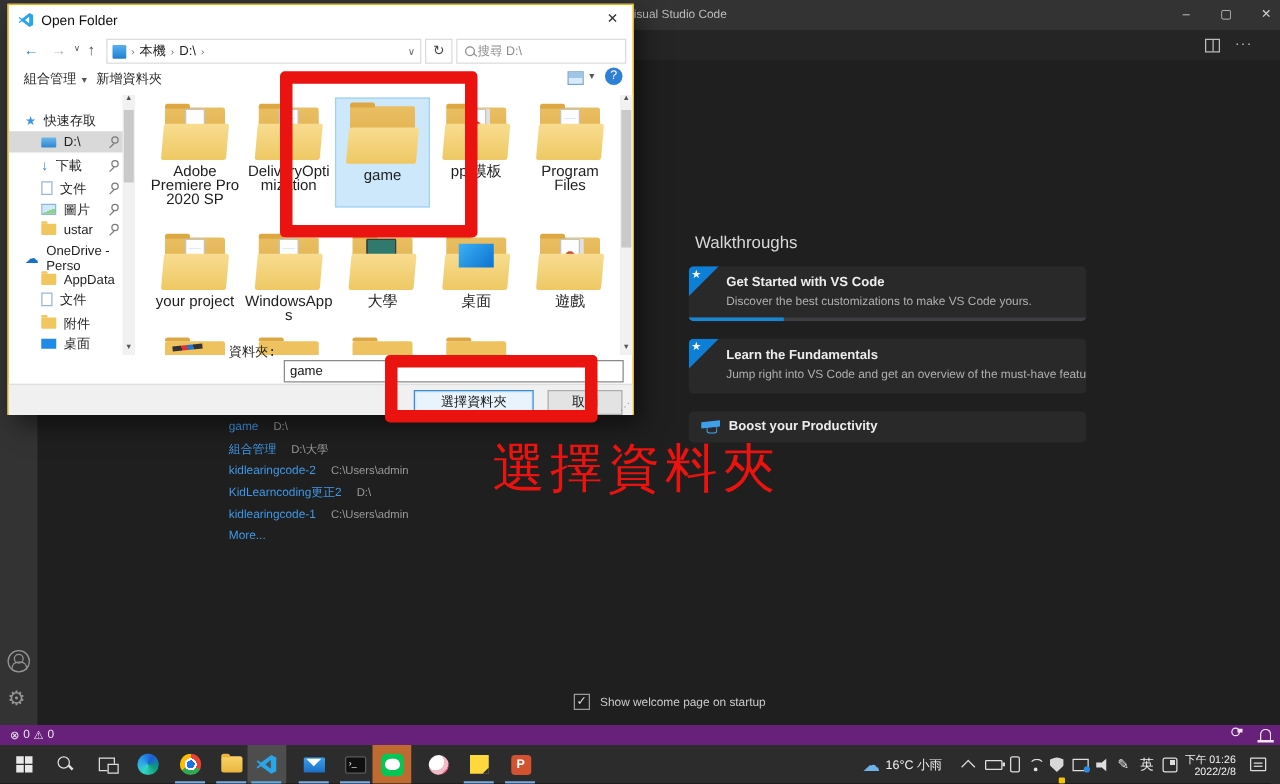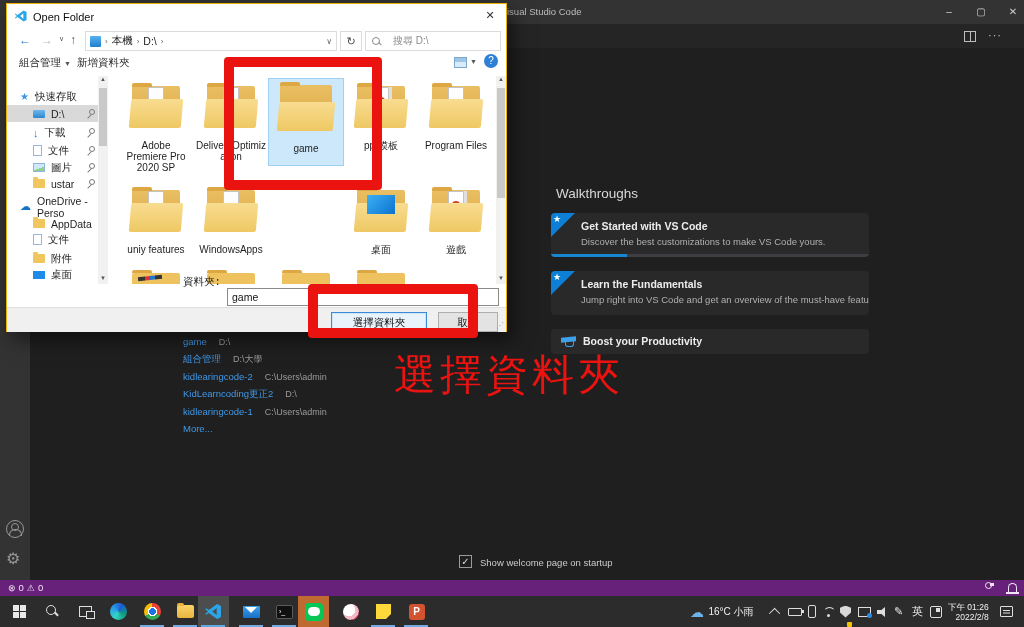--- a/index.html
+++ b/index.html
@@ -109,21 +109,21 @@
  box-shadow:6px 8px 18px rgba(0,0,0,.5);z-index:20;font-size:10.5px;color:#1e1e1e;}
 .dlg-title{left:26px;top:7px;font-size:11px;color:#101010;}
 .dlg-close{right:0;top:0;width:32px;height:22px;line-height:22px;text-align:center;font-size:11px;color:#333;}
 .vscglyph{left:7px;top:5px;width:14px;height:14px;}
 .navglyph{font-size:12px;color:#555;}
 .addr{left:78px;top:27px;width:252px;height:20px;border:1px solid #dcdcdc;display:flex;align-items:center;gap:4px;padding:0 4px;}
 .addr .crumb{font-size:10.5px;color:#222;}
 .addr .sep{font-size:8px;color:#666;}
 .addricon{width:11px;height:11px;border-radius:1px;background:linear-gradient(#57b0f0,#1f7fd0);}
 .refresh{left:333px;top:27px;width:22px;height:20px;border:1px solid #dcdcdc;text-align:center;line-height:18px;font-size:11px;color:#444;}
-.searchbox{left:358px;top:27px;width:136px;height:20px;border:1px solid #dcdcdc;display:flex;align-items:center;gap:12px;padding:0 6px;}
+.searchbox{left:358px;top:27px;width:136px;height:20px;border:1px solid #dcdcdc;display:flex;align-items:center;gap:1px;padding:0 6px;}
 .magico{width:9px;height:9px;position:relative;flex:0 0 auto;}
 .magico::before{content:"";position:absolute;left:0;top:0;width:6px;height:6px;border:1.2px solid #8a8a8a;border-radius:50%;}
 .magico::after{content:"";position:absolute;left:6px;top:6px;width:3.5px;height:1.2px;background:#8a8a8a;transform:rotate(45deg);}
 .phtext{font-size:10px;color:#8a8a8a;}
 .tbar-item{top:52px;font-size:10.5px;color:#2b2b2b;white-space:nowrap;}
 .viewbtn{left:447px;top:53px;width:13px;height:11px;background:linear-gradient(#9fc6e8 0 45%,#d9eaf8 45% 100%);border:1px solid #7ba7cc;}
 .helpico{left:477px;top:50px;width:14px;height:14px;border-radius:50%;background:#2e80d6;color:#fff;font-size:10px;line-height:14px;text-align:center;}
 .srow{left:0;width:92px;height:17px;display:flex;align-items:center;gap:6px;font-size:10.5px;color:#1f1f1f;}
 .srow.sel{background:#d9d9d9;}
 .sind{padding-left:26px;}
@@ -150,21 +150,21 @@
 .fb::before{content:"";position:absolute;left:0;top:-3px;width:20px;height:4px;background:#dda843;border-radius:2px 2px 0 0;}
 .fd{position:absolute;left:20px;top:5px;width:16px;height:35px;background:#fdfdfd;border:1px solid #c4c4c4;border-radius:1px;z-index:1;
  background-image:repeating-linear-gradient(to bottom,rgba(0,0,0,0) 0 4px,#7db4e8 4px 5px);background-size:10px 22px;background-position:2px 7px;background-repeat:no-repeat;}
 .ff{position:absolute;left:2px;right:2px;bottom:0;height:29px;background:linear-gradient(#f8dc90,#eec863);border-radius:2px;transform:skewX(-5deg);z-index:2;}
 .v-adobe .fd{background-image:none;}
 .v-adobe .fd::after{content:"A";position:absolute;left:4px;top:11px;font-size:9px;font-weight:bold;color:#222;}
 .v-photo .fd{left:15px;width:24px;height:34px;background:#14302c;border:1px solid #3a3a3a;background-image:linear-gradient(#2f7a6d 0 45%,#caa36a 45% 70%,#14302c 70%);}
 .v-mon .fico::after{content:"";position:absolute;left:14px;top:9px;width:28px;height:19px;background:linear-gradient(135deg,#3cb1f5,#0c72cf);z-index:3;}
 .v-ppt .fd{background-image:none;box-shadow:4px -1px 0 -1px #e0e0e0;}
 .v-ppt .fd::after{content:"";position:absolute;left:3px;top:9px;width:8px;height:8px;border-radius:50%;background:#d24726;}
-.tlabel{display:block;margin-top:12px;font-size:10px;line-height:11px;color:#1e1e1e;word-break:break-word;}
+.tlabel{display:block;margin-top:4px;font-size:12px;line-height:11px;color:#1e1e1e;word-break:break-word;}
 .foldtop{position:absolute;width:56px;height:14px;}
 .foldtop i{position:absolute;left:4px;top:3px;right:4px;bottom:0;background:#eec25f;border-radius:2px 2px 0 0;}
 .foldtop i::before{content:"";position:absolute;left:0;top:-3px;width:20px;height:3px;background:#dda843;border-radius:2px 2px 0 0;}
 .doodle::after{content:"";position:absolute;left:10px;top:6px;width:24px;height:4px;background:linear-gradient(90deg,#333 30%,#d33 30% 50%,#27c 50% 70%,#333 70%);z-index:2;transform:rotate(-6deg);}
 .fnlabel{font-size:10.5px;color:#1e1e1e;}
 .fninput{left:220px;top:284px;width:272px;height:18px;border:1px solid #8a8a8a;font-size:10.5px;padding:0 4px;font-family:"Liberation Sans",sans-serif;color:#111;}
 .btnbar{left:0;top:303px;width:499px;height:25px;background:#f0f0f0;border-top:1px solid #dfdfdf;}
 .selbtn{left:324px;top:308px;width:96px;height:20px;background:#e9f3fb;border:1px solid #3a8ad8;box-shadow:inset 0 0 0 1px #cfe6f8;font-size:10.5px;text-align:center;line-height:18px;color:#111;}
 .canbtn{left:431px;top:308px;width:60px;height:20px;background:#e3e3e3;border:1px solid #aeaeae;font-size:10.5px;text-align:center;line-height:18px;color:#111;}
 .grip{right:2px;bottom:1px;font-size:8px;color:#999;}
@@ -479,29 +479,37 @@
         </span>
       <span class="tlabel">Program Files</span>
     </div>
 
     <div class="tile" style="left:113px;top:180px;">
       <span class="fico">
           <i class="fb"></i>
           <i class="fd"></i>
           <i class="ff"></i>
         </span>
-      <span class="tlabel">uniy features</span>
+      <span class="tlabel">your project</span>
     </div>
     <div class="tile" style="left:188px;top:180px;">
       <span class="fico">
           <i class="fb"></i>
           <i class="fd"></i>
           <i class="ff"></i>
         </span>
       <span class="tlabel">WindowsApps</span>
+    </div>
+    <div class="tile v-photo" style="left:263px;top:180px;">
+      <span class="fico">
+          <i class="fb"></i>
+          <i class="fd"></i>
+          <i class="ff"></i>
+        </span>
+      <span class="tlabel">大學</span>
     </div>
     <div class="tile v-mon" style="left:338px;top:180px;">
       <span class="fico">
           <i class="fb"></i>
           <i class="ff"></i>
         </span>
       <span class="tlabel">桌面</span>
     </div>
     <div class="tile v-ppt" style="left:413px;top:180px;">
       <span class="fico">

